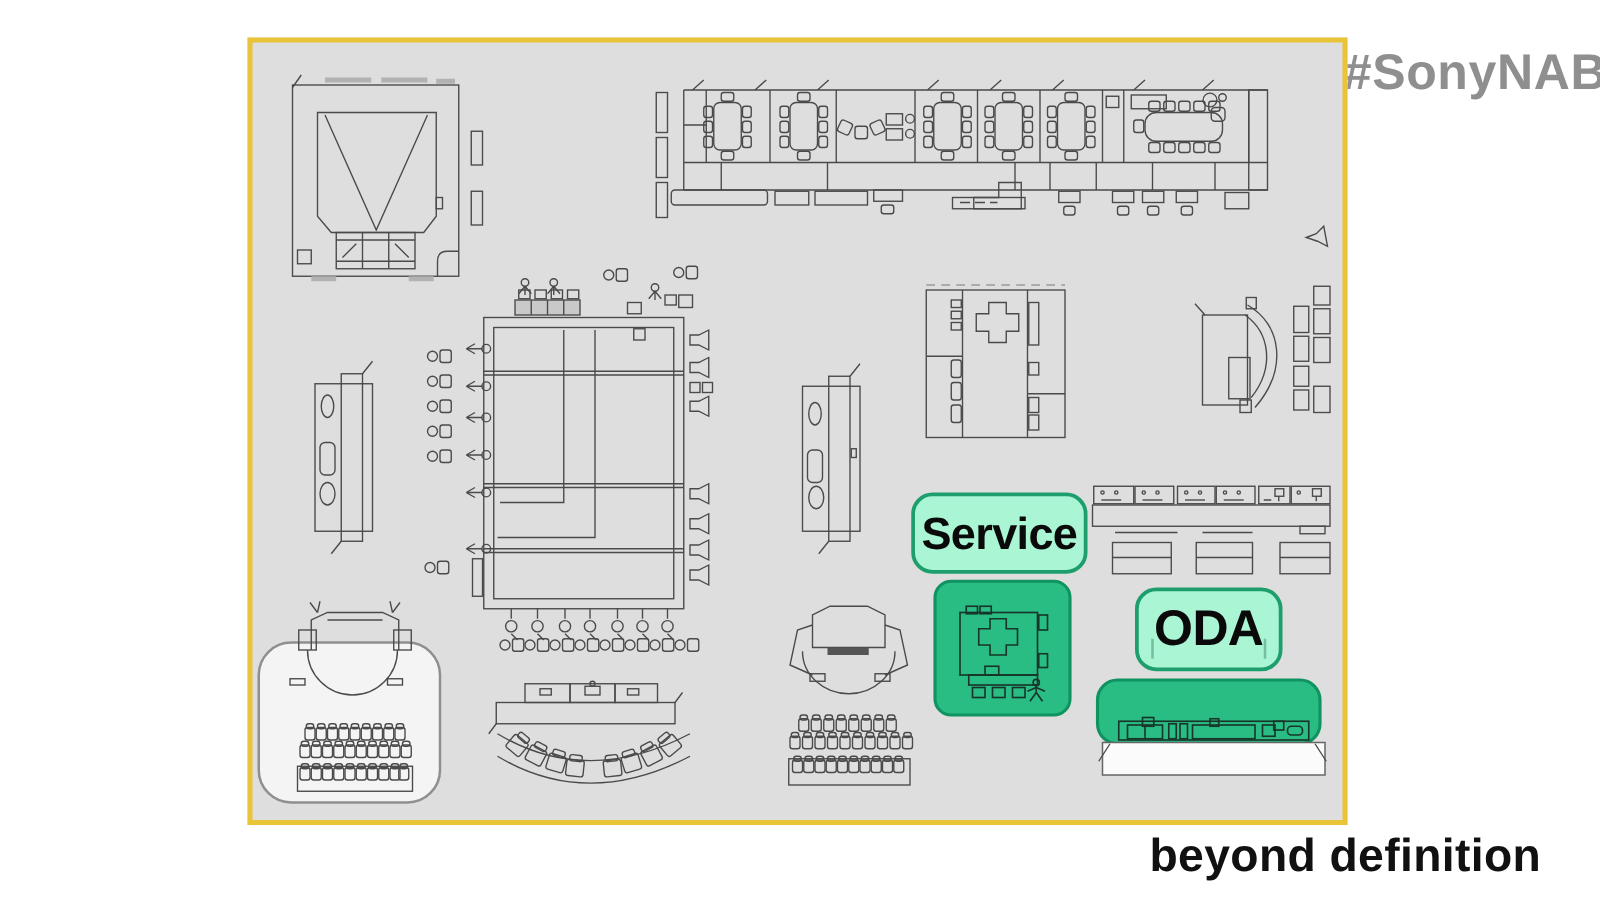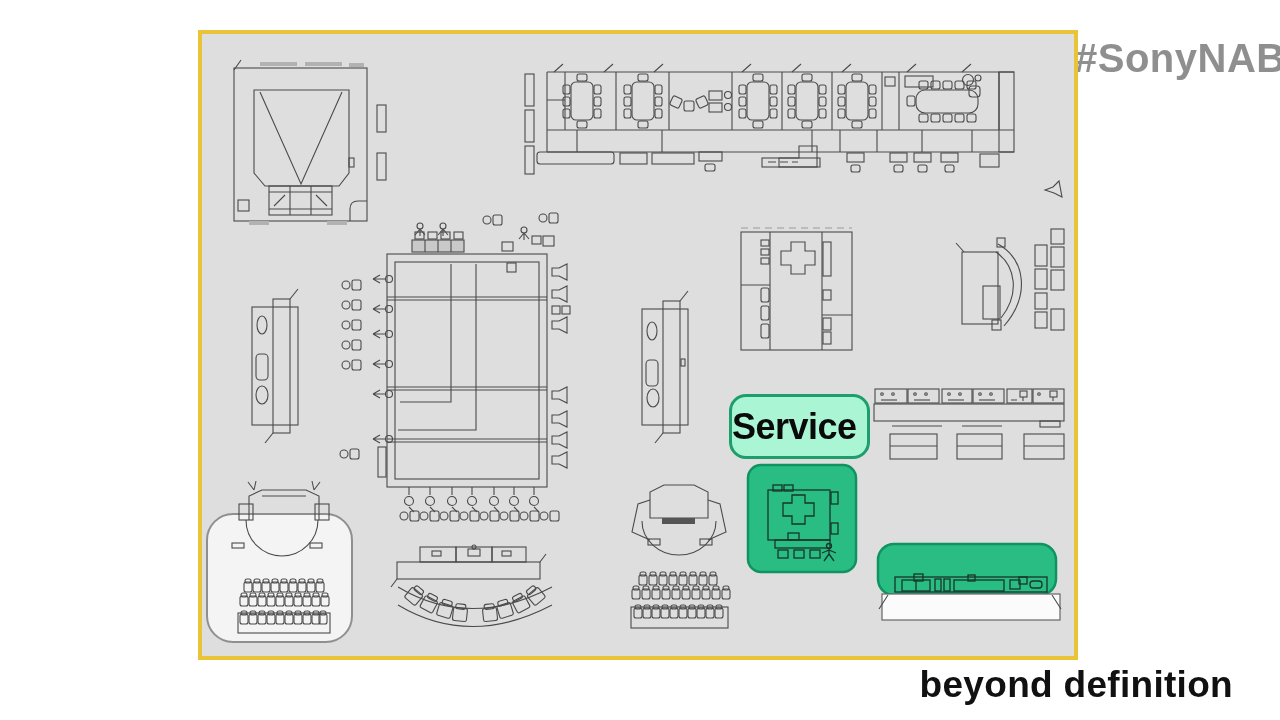--- a/index.html
+++ b/index.html
@@ -12,21 +12,21 @@
   body{width:1280px;height:720px;position:relative;overflow:hidden;background:#ffffff;
        font-family:"Liberation Sans", sans-serif;}
   .plan{position:absolute;left:198px;top:30px;width:872px;height:622px;
         background:var(--plan_bg);border:4px solid var(--accent_border);}
   .plan svg{position:absolute;left:0;top:0;}
   .hashtag{position:absolute;left:1075px;top:36px;font-size:40px;font-weight:700;
            color:var(--hashtag_gray);letter-spacing:0.5px;}
   .tagline{position:absolute;right:47px;bottom:14px;font-size:37px;font-weight:700;
            color:var(--tagline_color);letter-spacing:0.3px;margin-top:24px;}
   .badge{position:absolute;background:var(--mint);border:3px solid var(--mint_border);
-         border-radius:17px;display:flex;align-items:center;
+         border-radius:17px;display:flex;align-items:center;justify-content:center;
          color:#0a0a0a;font-weight:700;letter-spacing:-0.5px;}
   .badge.service{left:527px;top:360px;width:135px;height:59px;font-size:36px;}
   .badge.oda{left:706px;top:436px;width:112px;height:61px;font-size:40px;}
   .badge .tick{position:absolute;width:2px;height:16px;bottom:7px;background:rgba(20,90,60,.35);}
   .badge .tick.l{left:10px}.badge .tick.r{right:10px}
   svg g.ln{stroke:var(--line);fill:none;stroke-width:1.1;}
   svg .dash{stroke:#b2b2b2;stroke-width:4;fill:none;}
   svg .dash2{stroke:#9a9a9a;stroke-width:1.2;stroke-dasharray:7 5;fill:none;}
   svg .fillgray{fill:#c9c9c9;}
   svg .filldark{fill:#555;stroke:none;}
@@ -471,15 +471,20 @@
       <rect class="white" x="680" y="560" width="178" height="26"></rect>
       <g class="ln">
           <path d="M686,561 l-9,14 M850,561 l9,14"></path>
         </g>
     </g>
   </svg>
 
   <div class="badge service">
     <span>Service</span>
   </div>
+  <div class="badge oda">
+    <span class="tick l"></span>
+    <span>ODA</span>
+    <span class="tick r"></span>
+  </div>
 </div>
 
 <div class="tagline">beyond definition</div>
 
 </body></html>

